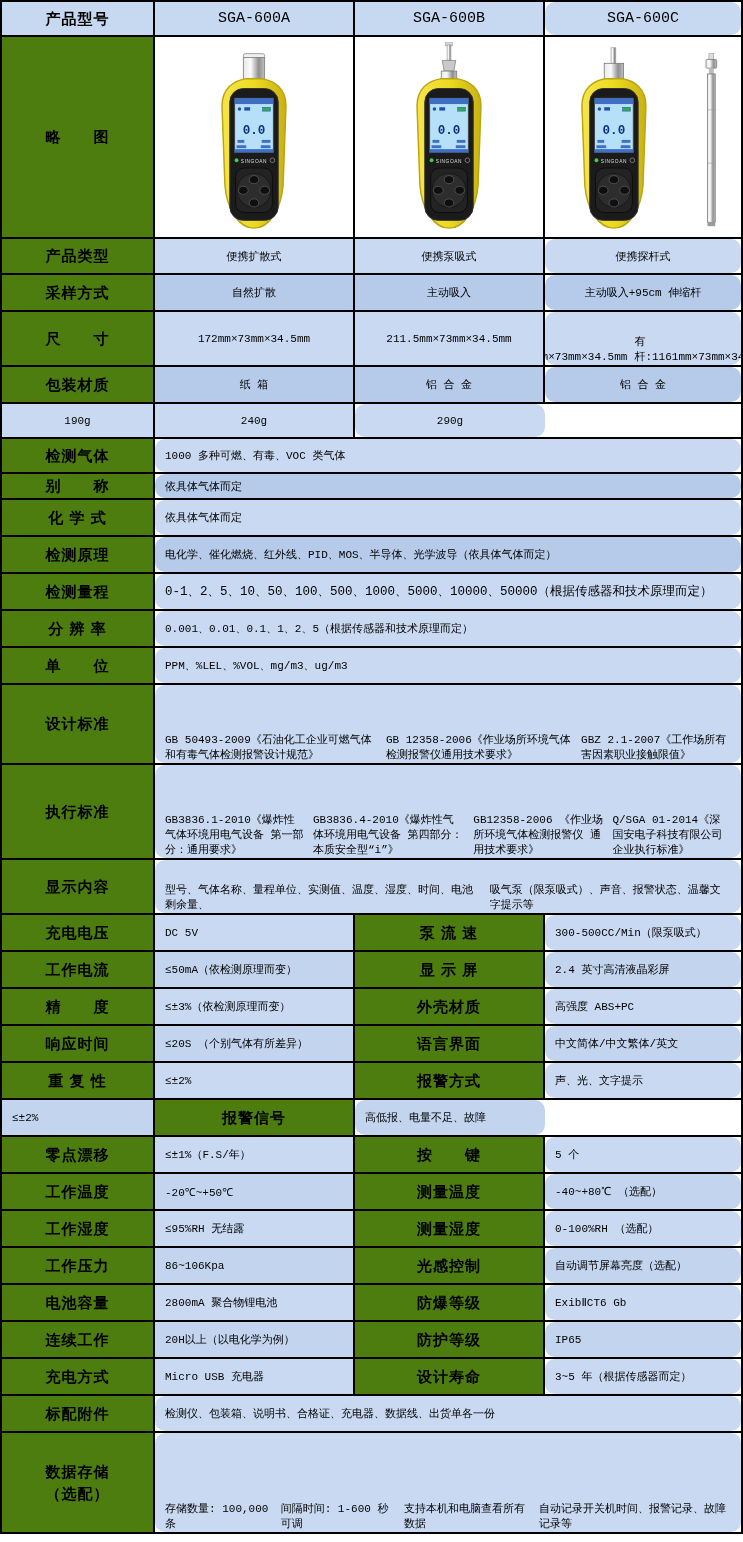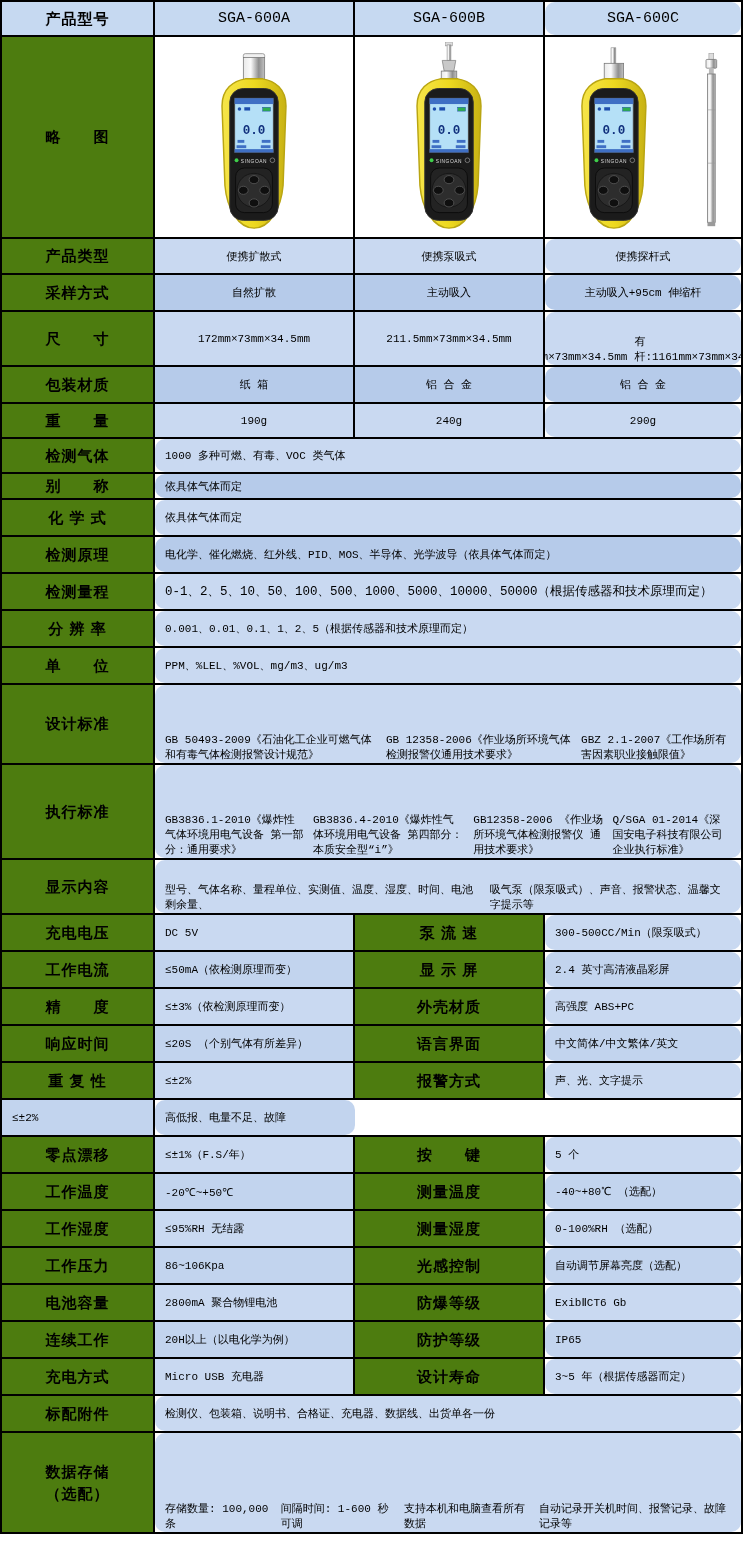--- a/index.html
+++ b/index.html
@@ -183,21 +183,20 @@
       <div>有杆:1161mm×73mm×34.5mm</div>
     </div>
   </div>
   <div class="row cols4 h37">
     <div class="cell lbl">包装材质</div>
     <div class="cell v-d val ctr">纸 箱</div>
     <div class="cell v-d val ctr">铝 合 金</div>
     <div class="cell v-d val ctr">铝 合 金</div>
   </div>
   <div class="row cols4 h35">
-    <div class="cell lbl">重　　量</div>
     <div class="cell v-l val ctr">190g</div>
     <div class="cell v-l val ctr">240g</div>
     <div class="cell v-l val ctr">290g</div>
   </div>
 
   <div class="row cols2 h35">
     <div class="cell lbl">检测气体</div>
     <div class="cell v-l val left">1000 多种可燃、有毒、VOC 类气体</div>
   </div>
   <div class="row cols2 h38">
@@ -274,20 +273,21 @@
     <div class="cell v-s val left">中文简体/中文繁体/英文</div>
   </div>
   <div class="row cols4 h37">
     <div class="cell lbl">重 复 性</div>
     <div class="cell v-l val left">≤±2%</div>
     <div class="cell lbl">报警方式</div>
     <div class="cell v-l val left">声、光、文字提示</div>
   </div>
   <div class="row cols4 h37">
     <div class="cell v-s val left">≤±2%</div>
+    <div class="cell lbl">报警信号</div>
     <div class="cell v-s val left">高低报、电量不足、故障</div>
   </div>
   <div class="row cols4 h37">
     <div class="cell lbl">零点漂移</div>
     <div class="cell v-l val left">≤±1%（F.S/年）</div>
     <div class="cell lbl">按　　键</div>
     <div class="cell v-l val left">5 个</div>
   </div>
   <div class="row cols4 h37">
     <div class="cell lbl">工作温度</div>

